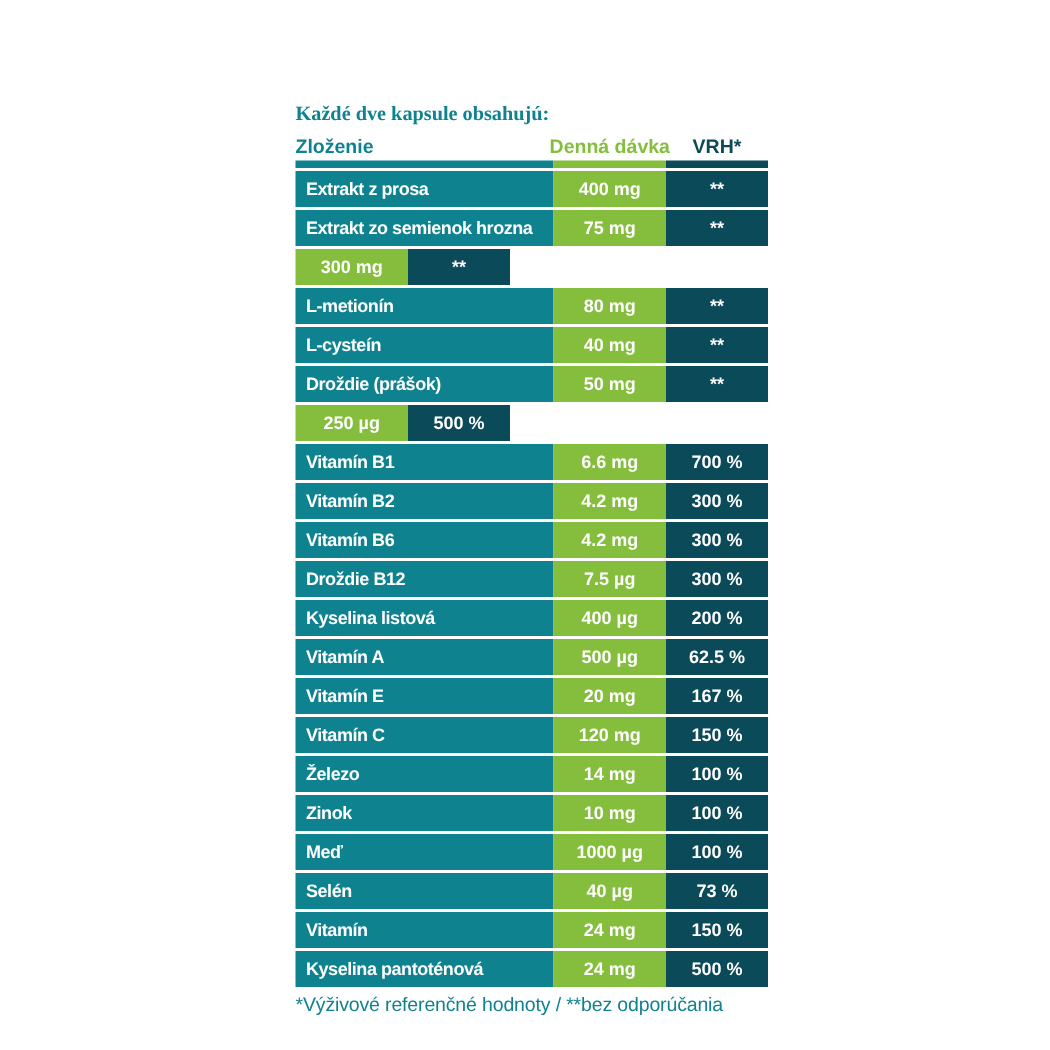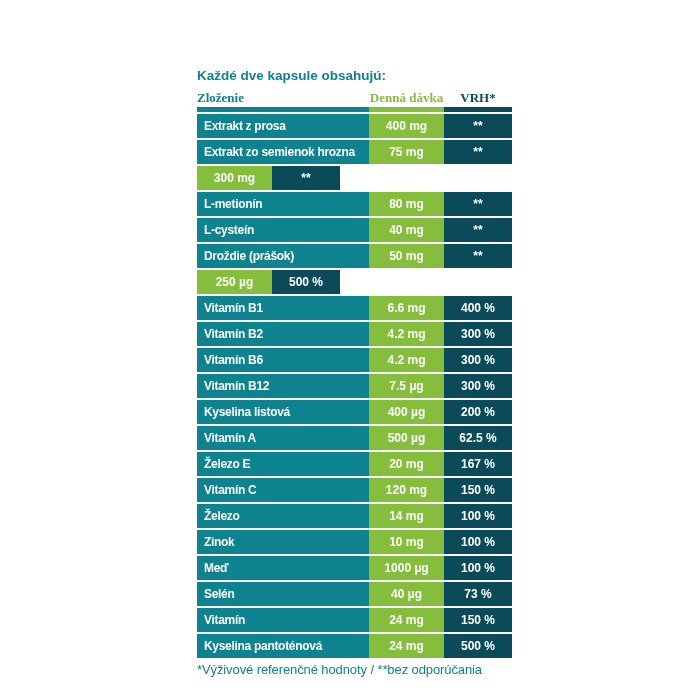--- a/index.html
+++ b/index.html
@@ -5,22 +5,22 @@
   :root{
     --teal:#0F8290;
     --green:#85BE3D;
     --navy:#0B4A59;
     --text-on-dark:#FFFFFF;
   }
   *{margin:0;padding:0;box-sizing:border-box}
   body{background:#ffffff;font-family:"Liberation Sans", sans-serif;}
   .page{position:relative;width:700px;height:700px;background:#ffffff;overflow:hidden;}
   .panel{position:absolute;left:197px;top:66px;width:315px;}
-  .caption{color:var(--teal);font-size:13.5px;font-weight:bold;line-height:20px;margin-bottom:4px;white-space:nowrap;}
-  .header-row{display:flex;font-weight:bold;font-size:13px;line-height:15px;margin-bottom:2px;font-family:Liberation Serif, serif;}
+  .caption{color:var(--teal);font-size:13.5px;font-weight:bold;line-height:20px;margin-bottom:4px;white-space:nowrap;font-family:Liberation Serif, serif;}
+  .header-row{display:flex;font-weight:bold;font-size:13px;line-height:15px;margin-bottom:2px;}
   .h-ing{width:172px;color:var(--teal);}
   .h-dose{width:75px;display:flex;justify-content:center;color:var(--green);white-space:nowrap;}
   .h-vrh{width:68px;display:flex;justify-content:center;color:var(--navy);white-space:nowrap;}
   .sep{display:flex;height:4.5px;margin-bottom:2.5px;}
   .sep .s1{width:172px;background:var(--teal);}
   .sep .s2{width:75px;background:var(--green);}
   .sep .s3{width:68px;background:var(--navy);}
   .row{display:flex;height:24px;margin-bottom:2px;}
   .cell{display:flex;align-items:center;color:var(--text-on-dark);font-weight:bold;font-size:12px;white-space:nowrap;overflow:hidden;}
   .c-name{width:172px;background:var(--teal);padding-left:7px;letter-spacing:-0.3px;}
@@ -78,49 +78,49 @@
           <div class="cell c-dose">50 mg</div>
           <div class="cell c-vrh">**</div>
         </div>
         <div class="row">
           <div class="cell c-dose">250 µg</div>
           <div class="cell c-vrh">500 %</div>
         </div>
         <div class="row">
           <div class="cell c-name">Vitamín B1</div>
           <div class="cell c-dose">6.6 mg</div>
-          <div class="cell c-vrh">400 %</div>
+          <div class="cell c-vrh">700 %</div>
         </div>
         <div class="row">
           <div class="cell c-name">Vitamín B2</div>
           <div class="cell c-dose">4.2 mg</div>
           <div class="cell c-vrh">300 %</div>
         </div>
         <div class="row">
           <div class="cell c-name">Vitamín B6</div>
           <div class="cell c-dose">4.2 mg</div>
           <div class="cell c-vrh">300 %</div>
         </div>
         <div class="row">
-          <div class="cell c-name">Vitamín B12</div>
+          <div class="cell c-name">Droždie B12</div>
           <div class="cell c-dose">7.5 µg</div>
           <div class="cell c-vrh">300 %</div>
         </div>
         <div class="row">
           <div class="cell c-name">Kyselina listová</div>
           <div class="cell c-dose">400 µg</div>
           <div class="cell c-vrh">200 %</div>
         </div>
         <div class="row">
           <div class="cell c-name">Vitamín A</div>
           <div class="cell c-dose">500 µg</div>
           <div class="cell c-vrh">62.5 %</div>
         </div>
         <div class="row">
-          <div class="cell c-name">Železo E</div>
+          <div class="cell c-name">Vitamín E</div>
           <div class="cell c-dose">20 mg</div>
           <div class="cell c-vrh">167 %</div>
         </div>
         <div class="row">
           <div class="cell c-name">Vitamín C</div>
           <div class="cell c-dose">120 mg</div>
           <div class="cell c-vrh">150 %</div>
         </div>
         <div class="row">
           <div class="cell c-name">Železo</div>

